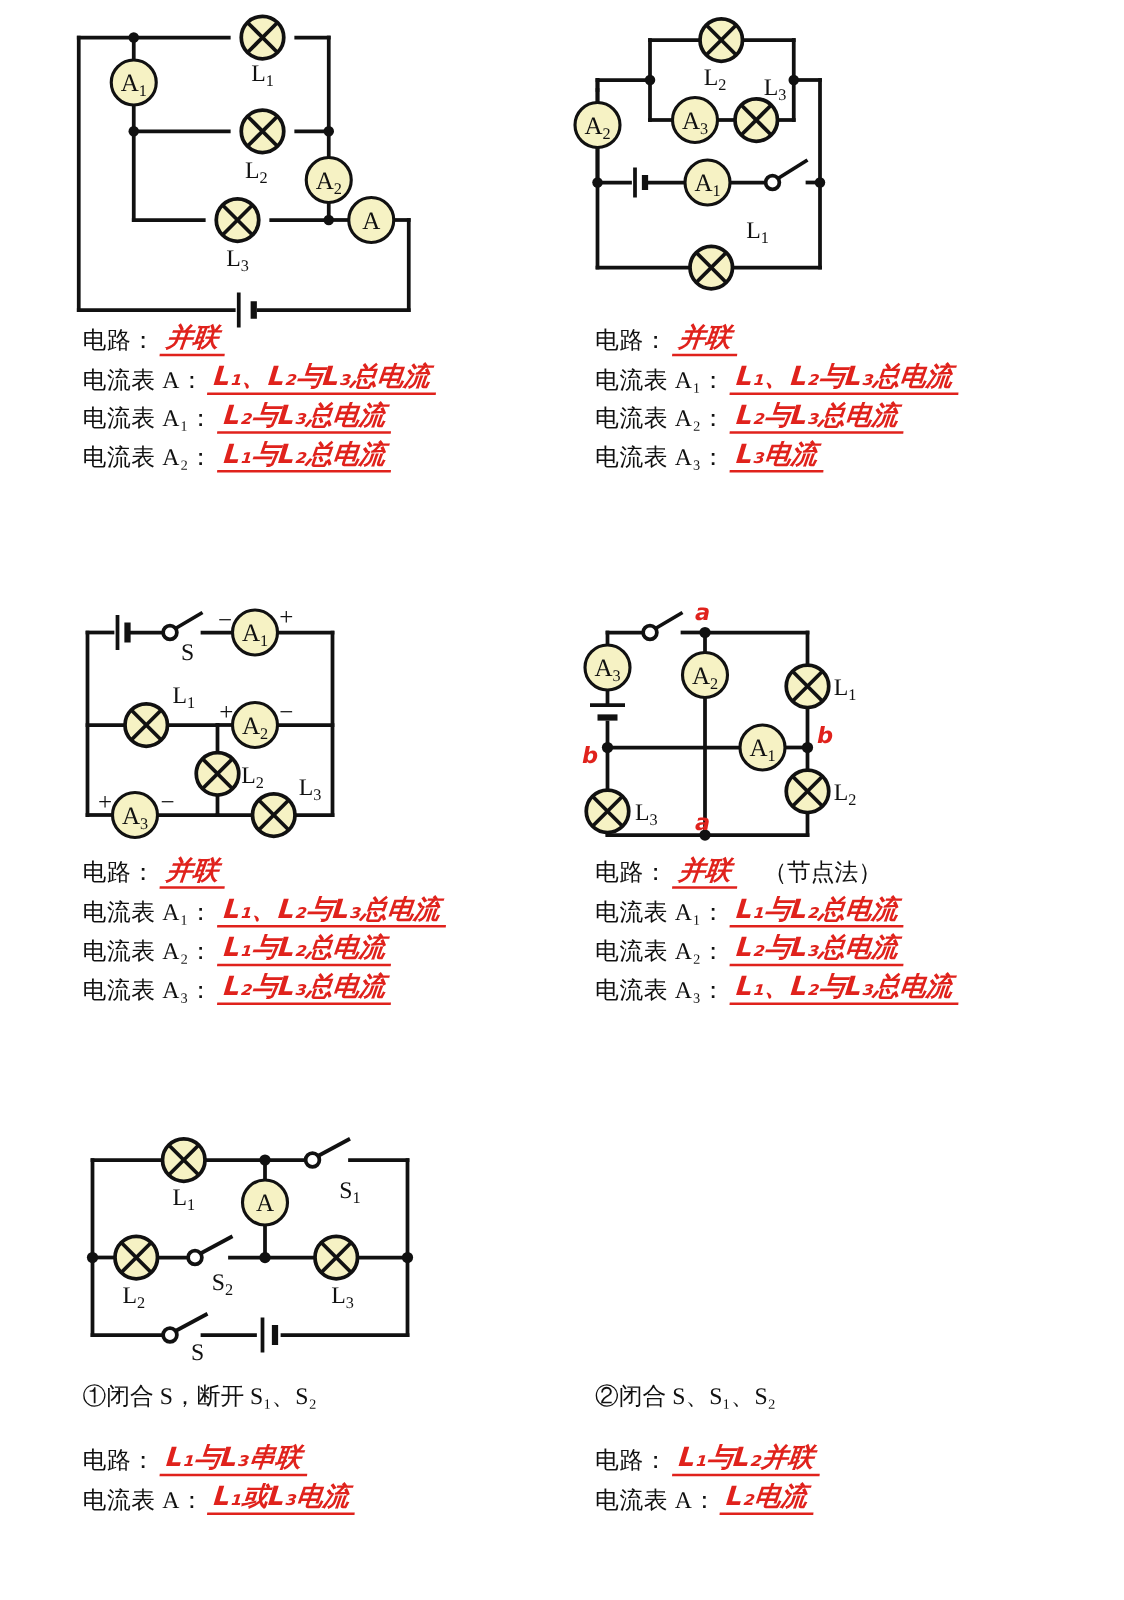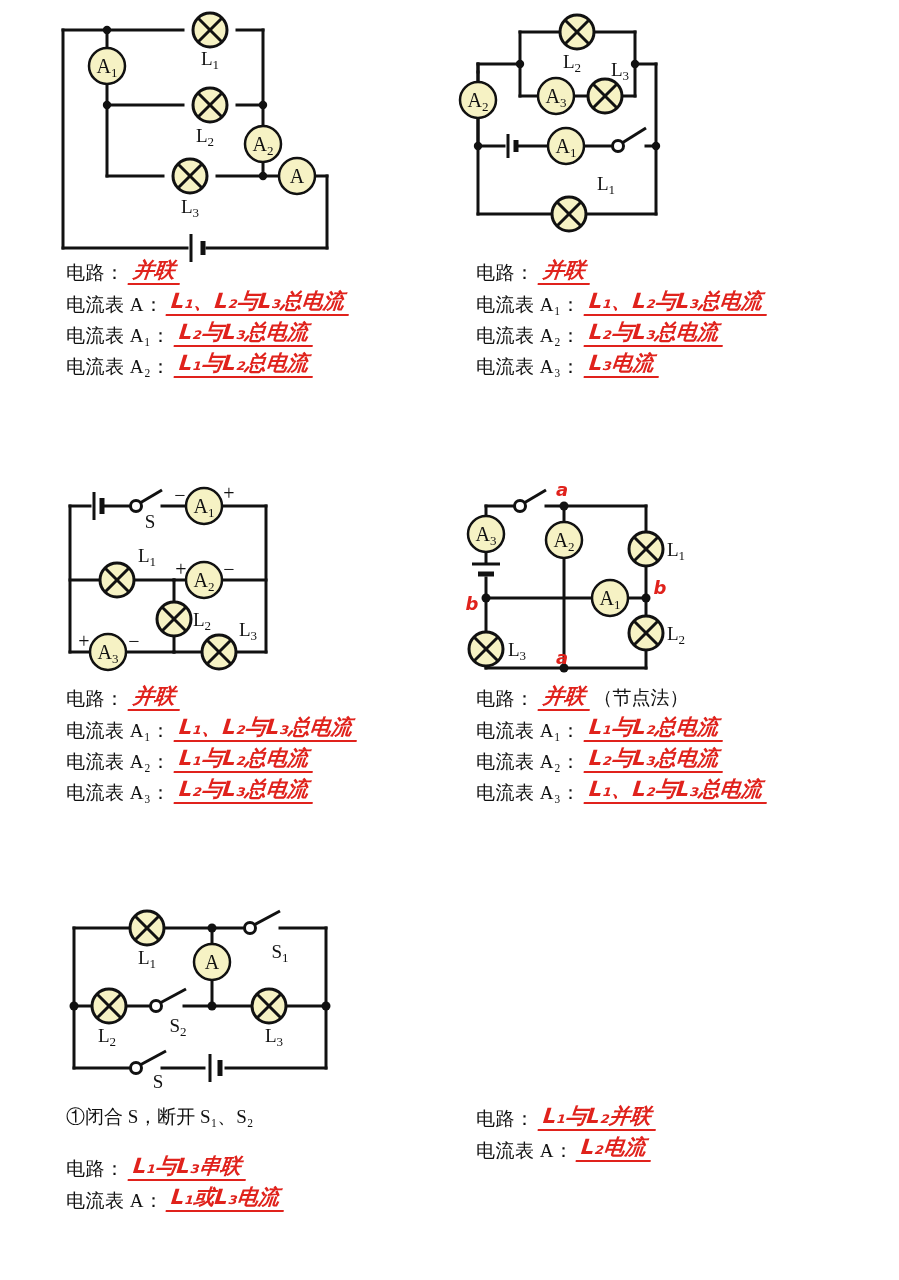--- a/index.html
+++ b/index.html
@@ -31,21 +31,21 @@
     font-size:21px;line-height:1.15;
     color:#e0221c;
     border-bottom:2.2px solid #e0221c;
     padding:0 6px 1px 4px;
     margin-left:4px;
     transform:skewX(-6deg);
     flex:0 0 auto;
   }
   .paren{
     font-family:"Liberation Serif","DejaVu Serif",serif;
-    font-size:19px;color:#111;margin-left:3px;flex:0 0 auto;
+    font-size:19px;color:#111;margin-left:20px;flex:0 0 auto;
   }
   .headline{
     font-family:"Liberation Serif","DejaVu Serif",serif;
     font-size:19px;color:#111;margin-bottom:24px;white-space:nowrap;
   }
 </style>
 </head>
 <body>
 
 <div class="page">
@@ -563,20 +563,21 @@
       <span class="lbl">电路：</span>
       <span class="ans">L₁与L₃串联</span>
     </div>
     <div class="ansrow">
       <span class="lbl">电流表 A：</span>
       <span class="ans">L₁或L₃电流</span>
     </div>
   </div>
 
   <div class="answers" style="left:476px;top:1104px;">
+    <div class="headline">②闭合 S、S₁、S₂</div>
     <div class="ansrow">
       <span class="lbl">电路：</span>
       <span class="ans">L₁与L₂并联</span>
     </div>
     <div class="ansrow">
       <span class="lbl">电流表 A：</span>
       <span class="ans">L₂电流</span>
     </div>
   </div>
 

